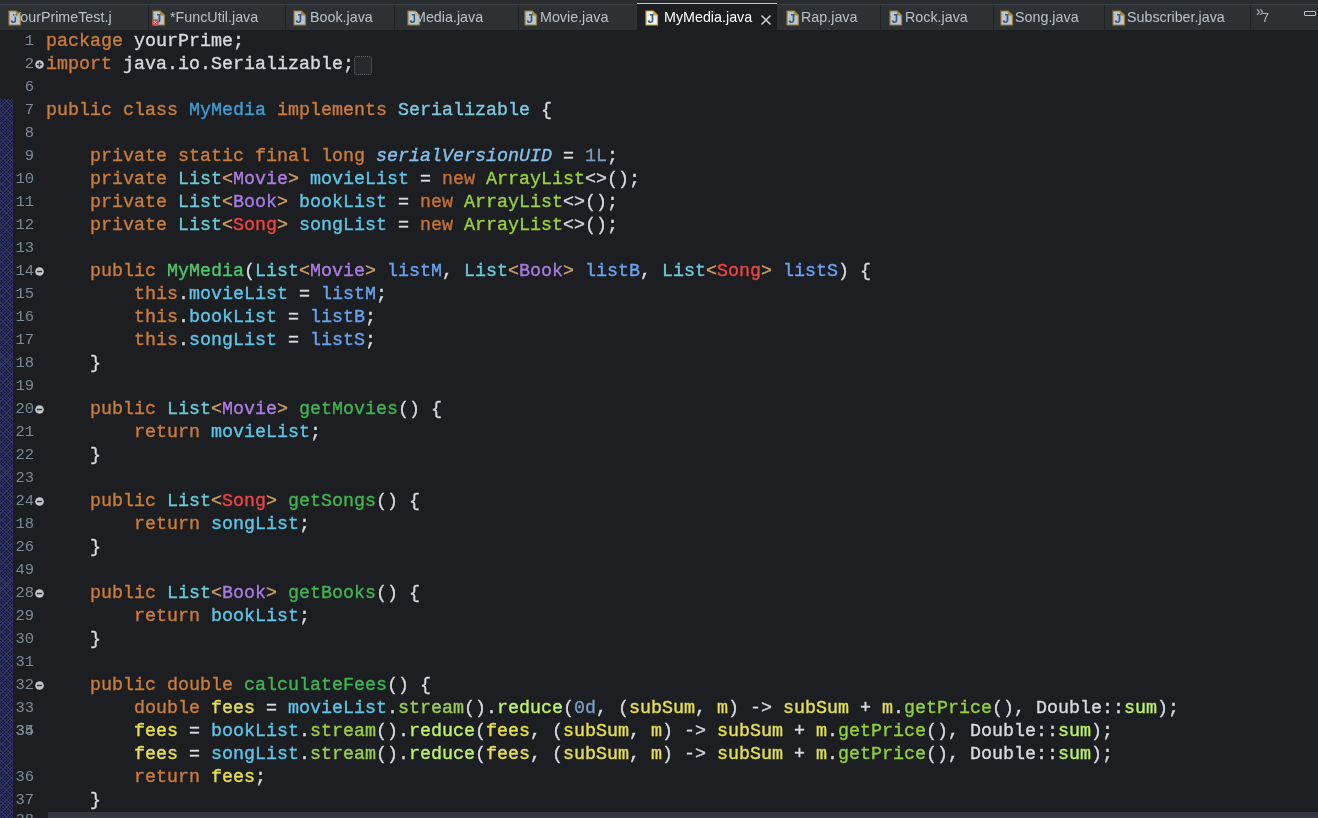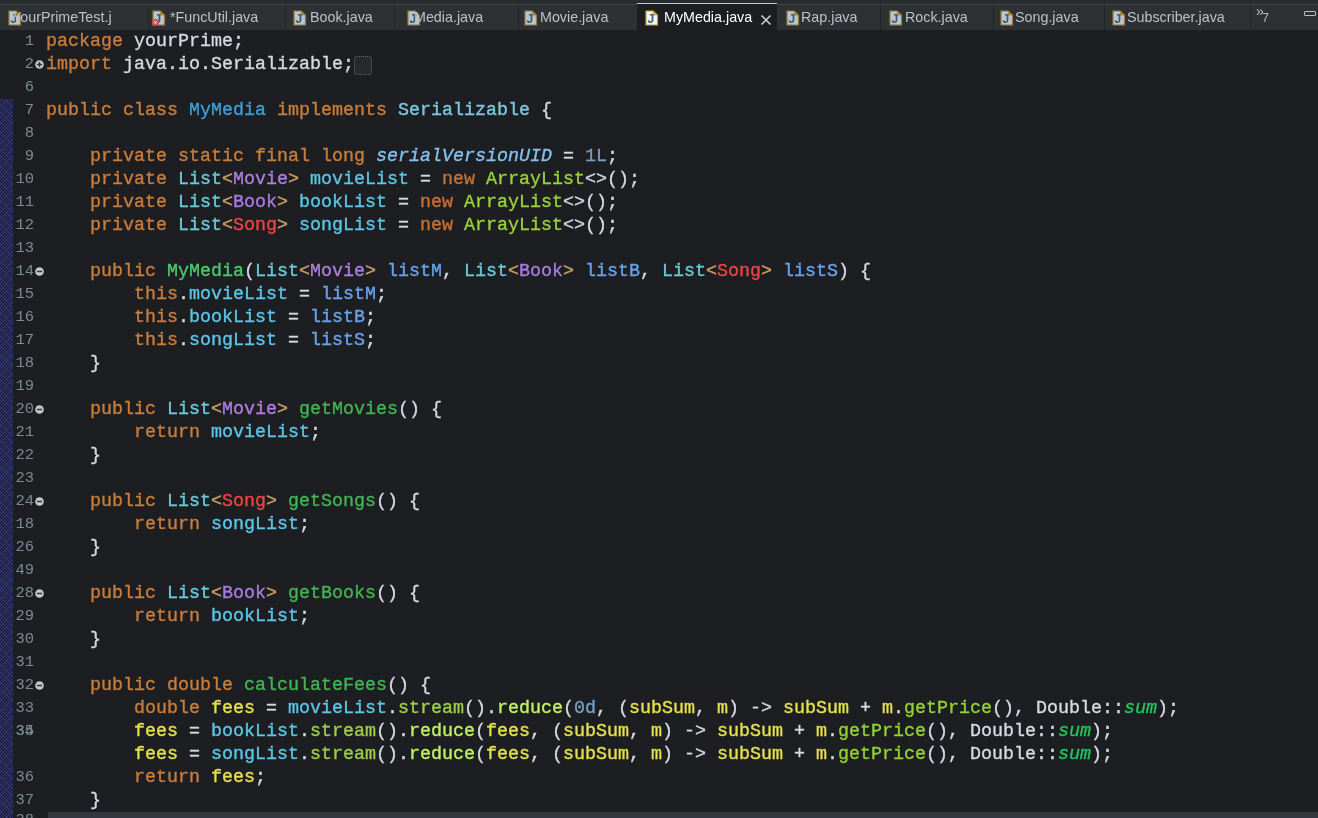--- a/index.html
+++ b/index.html
@@ -15,21 +15,21 @@
 .atxt{color:#fff}
 #editor{position:absolute;left:0;top:30px;width:1318px;height:788px}
 .cl{position:absolute;left:0;width:1318px;height:23px;line-height:23px;white-space:pre;
  font-family:"Liberation Mono",monospace;font-size:18.333px;font-weight:400;-webkit-text-stroke:0.35px;color:#d5dae0}
 .num{position:absolute;left:0;width:34px;height:23px;line-height:23px;text-align:right;
  font-family:"Liberation Mono",monospace;font-size:15.5px;font-weight:400;color:#7b8b96}
 .o{color:#ca7d3a}.nw{color:#c57137}.w{color:#d5dae0}.cn{color:#3f9ed6}.sz{color:#7cc8de}.ab{color:#d2a267}.al{color:#9bd23a}
 .sv{color:#84c0ea;font-style:italic}.t{color:#7a9ec4}.cy{color:#68cbd9}.pm{color:#ae7de0}.pk{color:#a87be1}.mg{color:#ef4444}
 .fl{color:#5cc6e8}.pb{color:#69a2ee}.ct{color:#4ec96e}.gn{color:#41b454}
 .yl{color:#e5e04c}.st{color:#9cce49}.rd{color:#bef264}.gp{color:#93d233}
-.su{color:#22c55e;font-style:italic}
+.su{color:#bef264;}
 #bluestripe{position:absolute;left:0;top:99px;width:13px;height:719px;background-color:#191b2e;
  background-image:repeating-linear-gradient(45deg,rgba(60,66,145,.52) 0 1px,transparent 1px 2.4px),
  repeating-linear-gradient(-45deg,rgba(60,66,145,.52) 0 1px,transparent 1px 2.4px)}
 #caretline{position:absolute;left:48px;top:812px;width:1270px;height:6px;background:#333840}
 .fold{position:absolute;left:35px;width:9px;height:9px}
 #foldbox{position:absolute;left:354px;top:56px;width:16px;height:17px;border:1px dotted #60656c;
  border-radius:3px;background:rgba(255,255,255,.05)}
 </style></head><body>
 <div id="tabbar"></div>
 <div id="topstrip"></div>

